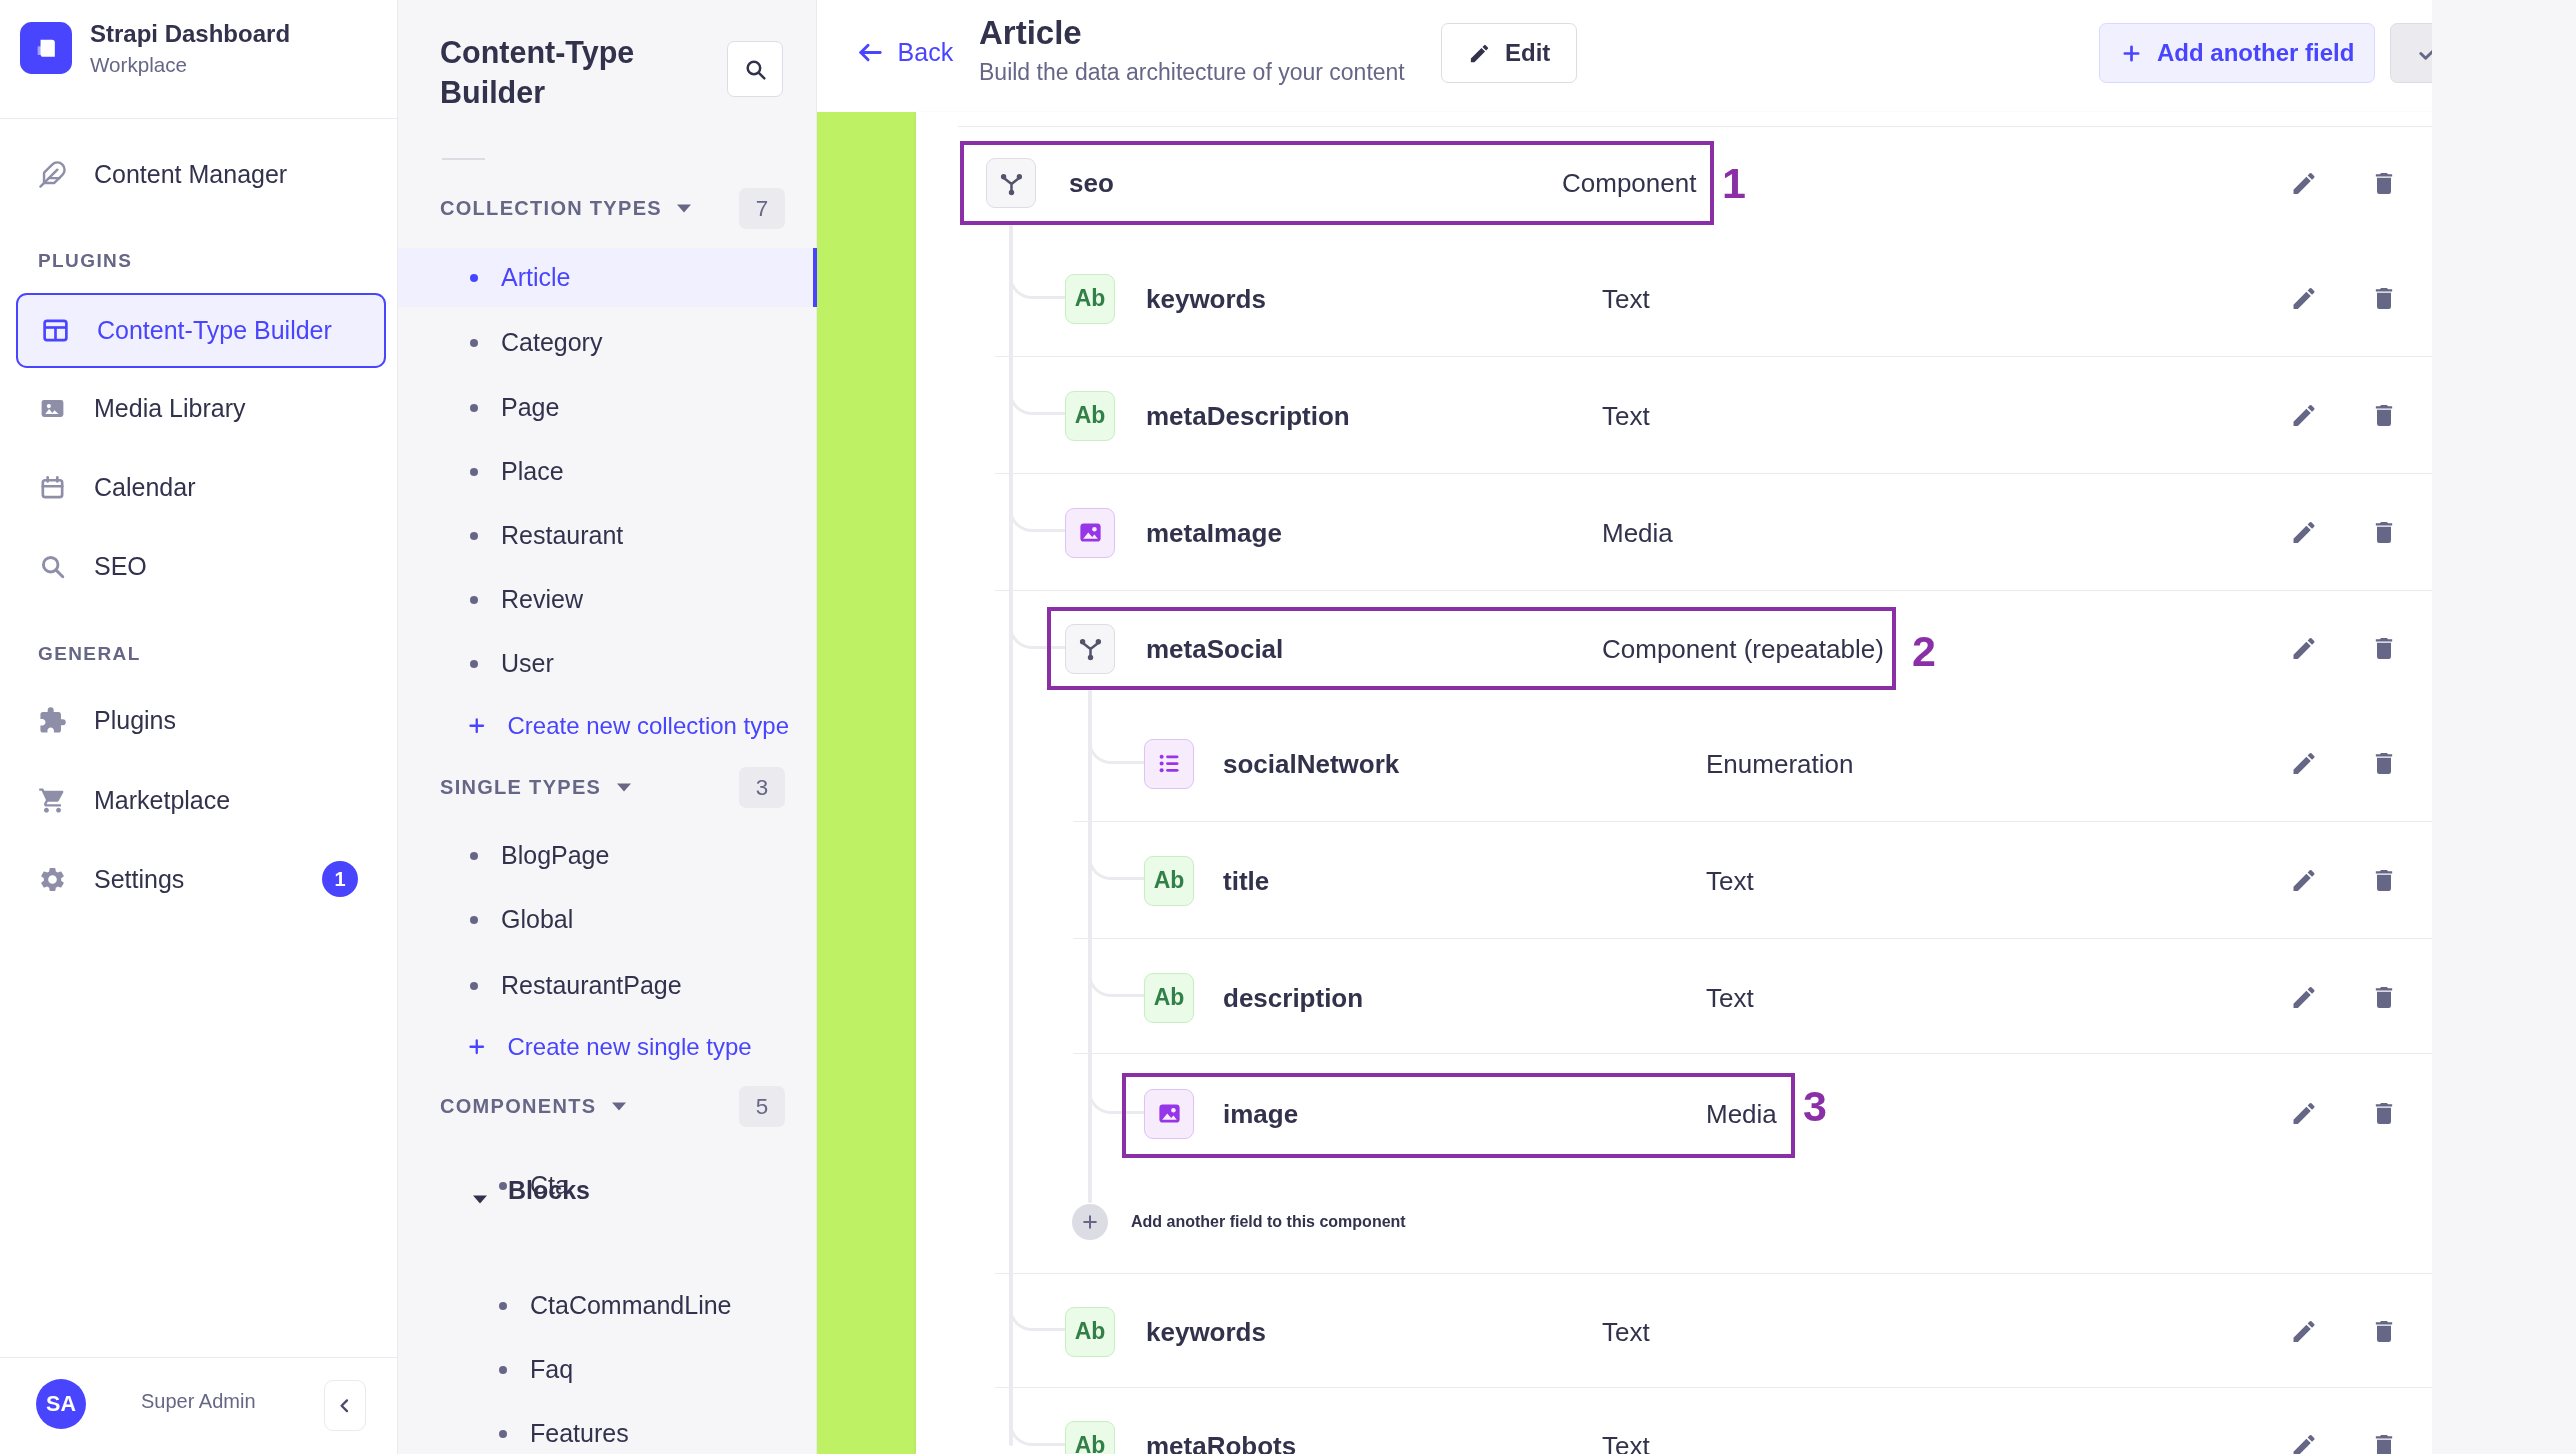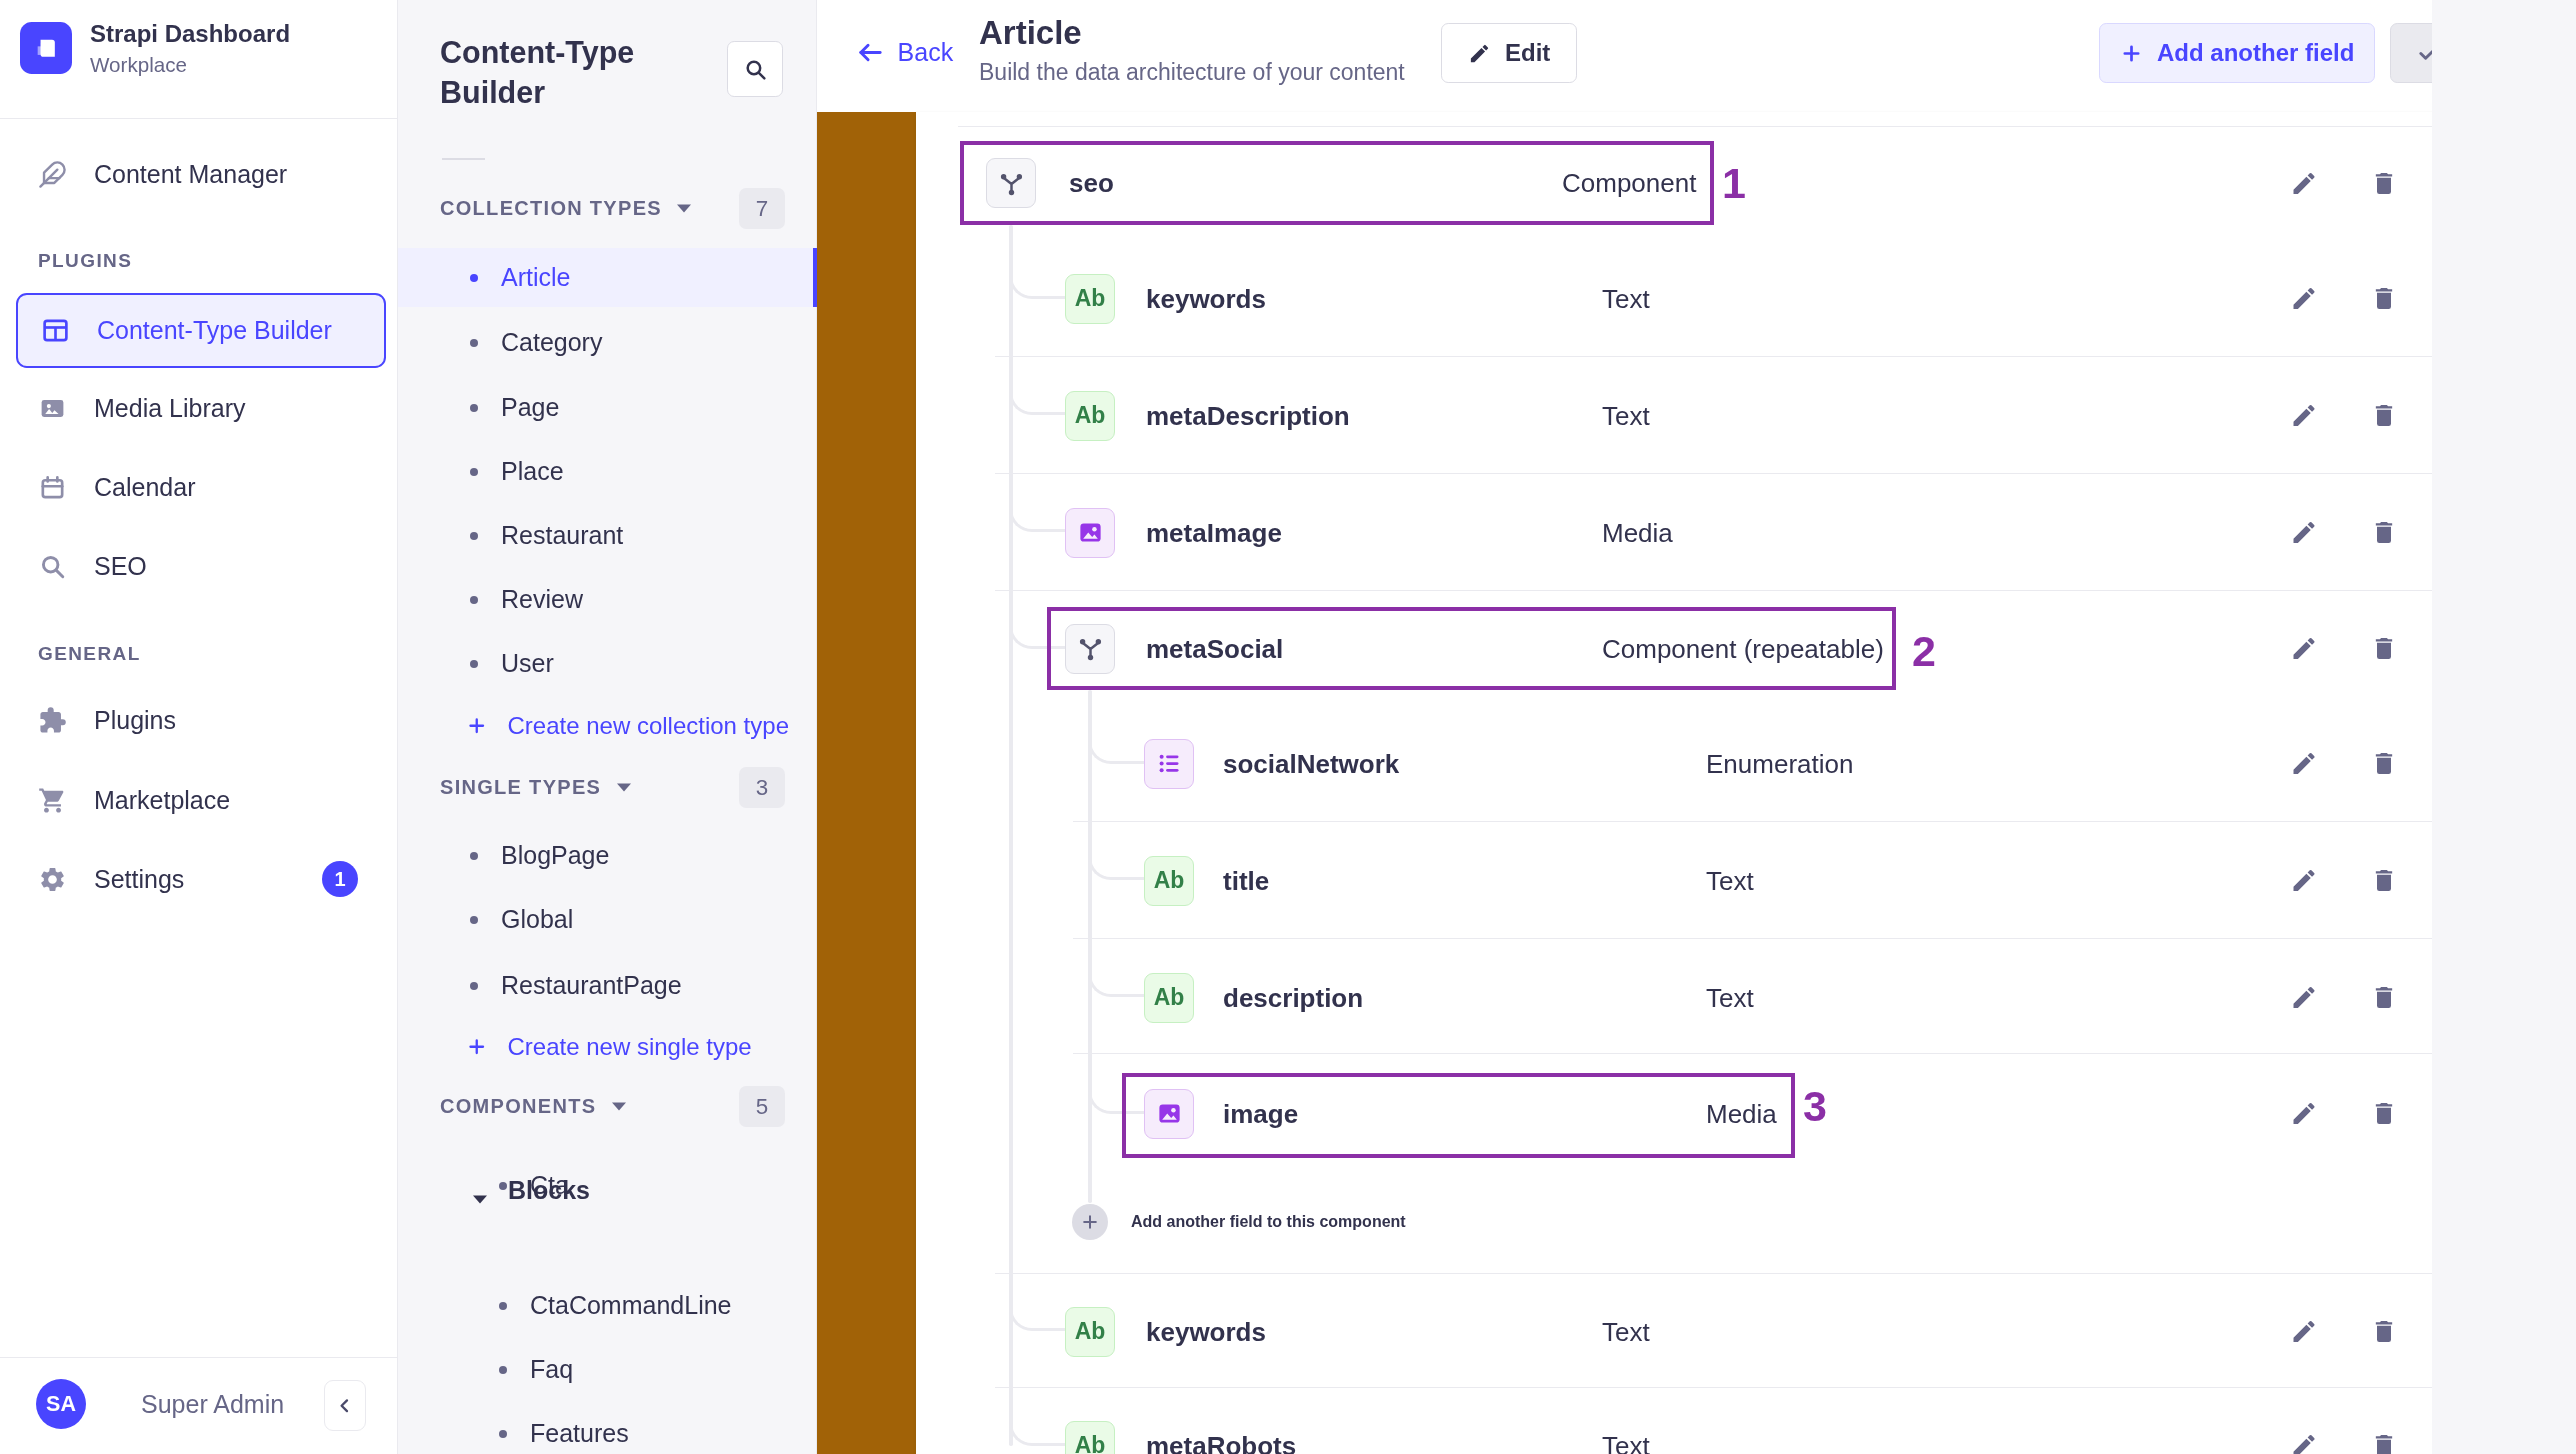--- a/index.html
+++ b/index.html
@@ -1,35 +1,35 @@
 <!DOCTYPE html>
 <html style="font-size:14.4px"><head>
 <meta charset="utf-8">
 <style>
   * { margin:0; padding:0; box-sizing:border-box; }
   body { font-family:"Liberation Sans", sans-serif; background:#F6F6F9; }
-  .screen { position:relative; width:2432px; height:1454px; background:#a16207; overflow:hidden; color:#32324D; }
+  .screen { position:relative; width:2432px; height:1454px; background:#bef264; overflow:hidden; color:#32324D; }
   svg { display:block; }
 
   
   .sidebar { position:absolute; left:0; top:0; width:398px; height:1454px; background:#FFFFFF; border-right:0.9px solid #EAEAEF; }
   .brand { position:absolute; left:20px; top:20px; display:flex; gap:18px; align-items:center; }
   .logo { width:52px; height:52px; border-radius:11.7px; background:#4945FF; display:flex; align-items:center; justify-content:center; }
   .brand-name { font-size:24px; font-weight:bold; color:#32324D; }
   .brand-sub { font-size:20.6px; color:#666687; margin-top:4.5px; }
   .sb-divider { position:absolute; left:0; top:118px; width:398px; height:0.9px; background:#EAEAEF; }
   .sb-item { position:absolute; left:0; width:398px; height:72px; display:flex; align-items:center; gap:27px; padding-left:38px; font-size:25px; color:#32324D; cursor:pointer; }
   .sb-item svg { width:29px; height:29px; color:#8E8EA9; flex:none; }
   .sb-label { position:absolute; left:38px; font-size:19px; font-weight:bold; letter-spacing:1.4px; color:#666687; }
   .sb-item.active { left:16px; width:370px; height:75px; background:#F0F0FF; border:2.7px solid #4945FF; border-radius:10.8px; color:#4945FF; padding-left:23px; }
   .sb-item.active svg { color:#4945FF; }
   .badge-circle { position:absolute; left:322px; top:861px; width:36px; height:36px; border-radius:50%; background:#4945FF; color:#fff; font-size:20px; font-weight:bold; display:flex; align-items:center; justify-content:center; }
   .user-divider { position:absolute; left:0; top:1357px; width:398px; height:0.9px; background:#EAEAEF; }
   .avatar { position:absolute; left:36px; top:1379px; width:50px; height:50px; border-radius:50%; background:#4945FF; color:#fff; font-size:21.5px; font-weight:bold; display:flex; align-items:center; justify-content:center; }
-  .user-name { position:absolute; left:141px; top:1390px; font-size:25px; color:#666687; }
+  .user-name { position:absolute; left:141px; top:1390px; font-size:20px; color:#666687; }
   .collapse-btn { position:absolute; left:324px; top:1380px; width:42px; height:51px; background:#fff; border:0.9px solid #EAEAEF; border-radius:9px; display:flex; align-items:center; justify-content:center; cursor:pointer; }
   .collapse-btn svg { width:21.5px; height:21.5px; color:#4A4A6A; }
 
   
   .subnav { position:absolute; left:398px; top:0; width:419px; height:1454px; background:#F6F6F9; border-right:0.9px solid #EAEAEF; }
   .subnav-title { position:absolute; left:42px; top:32px; width:260px; font-size:30.5px; font-weight:bold; line-height:1.32; color:#32324D; }
   .search-btn { position:absolute; left:329px; top:41px; width:56px; height:56px; background:#fff; border:0.9px solid #DCDCE4; border-radius:7.2px; display:flex; align-items:center; justify-content:center; cursor:pointer; }
   .search-btn svg { width:25px; height:25px; color:#32324D; }
   .subnav-rule { position:absolute; left:44px; top:158px; width:43px; height:1.8px; background:#DCDCE4; }
   .sec-head { position:absolute; left:42px; height:41px; display:flex; align-items:center; gap:14.4px; font-size:20px; font-weight:bold; letter-spacing:1.3px; color:#666687; cursor:pointer; }

